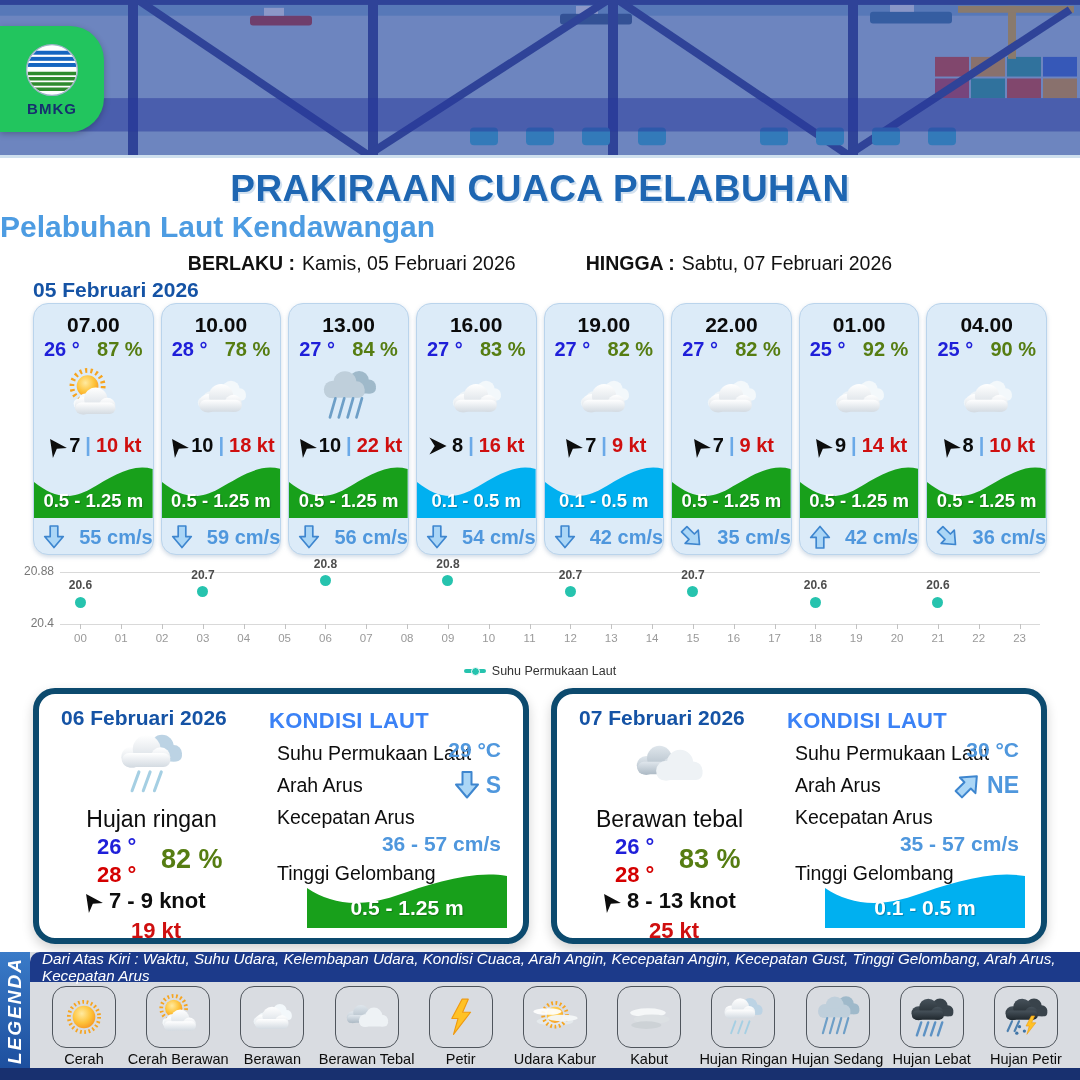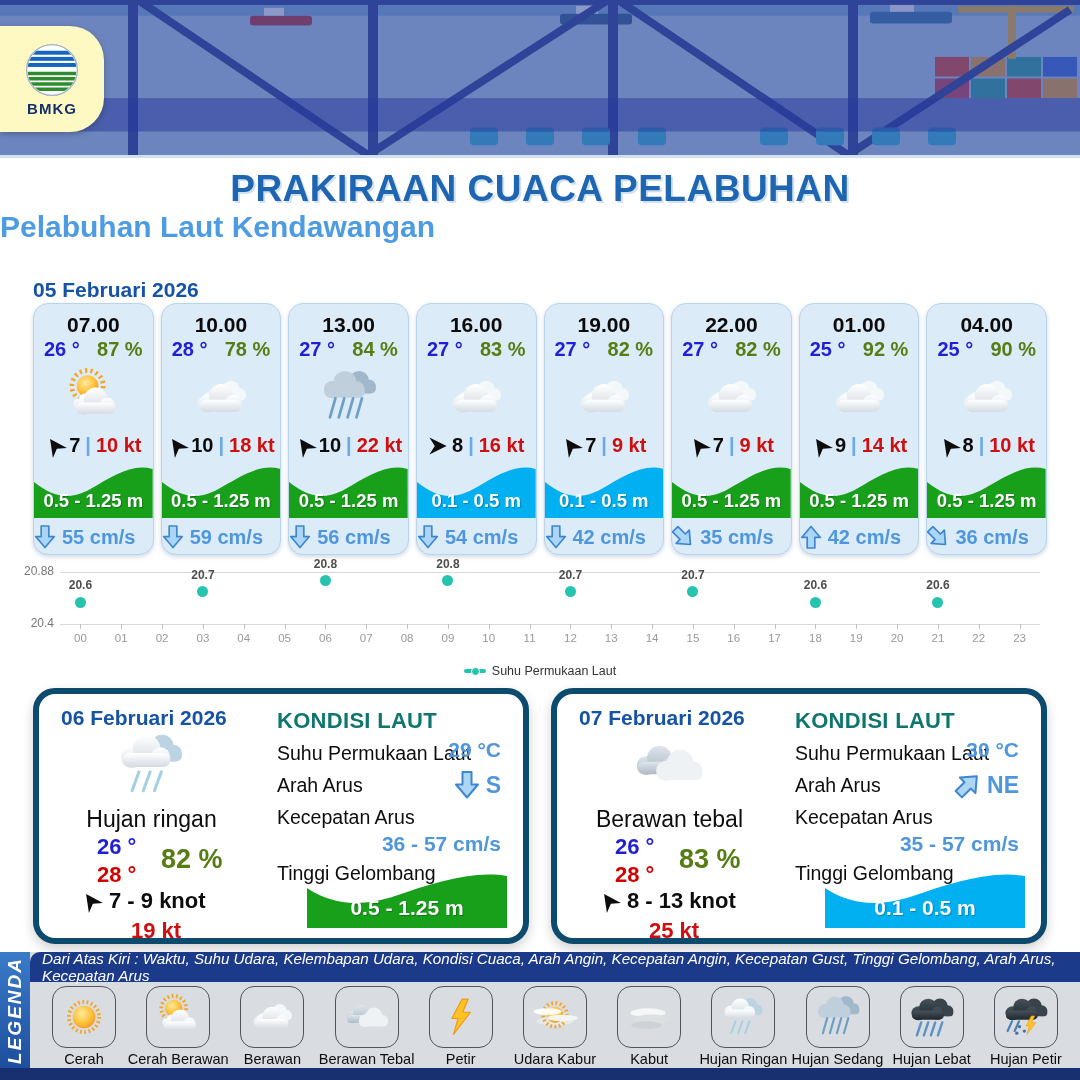--- a/index.html
+++ b/index.html
@@ -2,21 +2,21 @@
 <html><head>
 <meta charset="utf-8">
 <style>
   html,body{margin:0;padding:0;background:#ffffff;}
   *{box-sizing:border-box;}
   .canvas{position:relative;width:1080px;height:1080px;margin:0 auto;background:#fff;overflow:hidden;
           font-family:"Liberation Sans",sans-serif;color:#111;}
   
   .header{position:absolute;left:0;top:0;width:1080px;height:158px;overflow:hidden;border-bottom:3px solid #cfe0ee;}
   .hdr-bg{position:absolute;left:0;top:0;width:100%;height:100%;}
-  .logo-wrap{position:absolute;left:0;top:26px;width:104px;height:106px;background:#fef9c3;
+  .logo-wrap{position:absolute;left:0;top:26px;width:104px;height:106px;background:#22c55e;
              border-radius:0 34px 34px 0;display:flex;flex-direction:column;align-items:center;justify-content:center;
              box-shadow:0 2px 6px rgba(0,0,0,.25);}
   .logo-wrap svg{width:56px;height:56px;}
   .logo-text{font-size:15px;font-weight:800;color:#16306e;letter-spacing:1px;margin-top:2px;}
   .hdr-text{position:absolute;left:114px;top:22px;width:950px;color:#fff;}
   .hdr-agency{font-size:19px;font-weight:700;letter-spacing:.3px;text-shadow:1px 1px 2px rgba(0,0,0,.4);}
   .hdr-station{font-size:32px;font-weight:700;margin-top:2px;text-shadow:1px 1px 2px rgba(0,0,0,.4);}
   .hdr-address{font-size:16px;margin-top:9px;text-shadow:1px 1px 2px rgba(0,0,0,.45);}
   
   .main-title{position:absolute;left:0;top:168px;width:100%;text-align:center;font-size:37px;font-weight:800;
@@ -40,21 +40,21 @@
   .wind-arrow{display:inline-block;width:20px;height:20px;}
   .wind-arrow svg{width:100%;height:100%;display:block;}
   .wind-arrow.sm{width:20px;height:20px;}
   .c-ws{color:#0b0b0b;}
   .c-sep{color:#6aa9e8;font-weight:700;margin:0 1px;}
   .c-gust{color:#cf0f0f;}
   .c-wave{position:absolute;left:0;bottom:36px;width:100%;height:62px;}
   .c-wave svg{position:absolute;left:0;top:0;width:100%;height:100%;}
   .c-wave-t{position:absolute;left:0;bottom:6px;width:100%;text-align:center;font-size:18.5px;font-weight:700;color:#fff;
             text-shadow:1px 1px 1px rgba(0,0,0,.25);}
-  .c-cur{position:absolute;left:0;bottom:4px;width:100%;display:flex;align-items:center;justify-content:flex-start;gap:6px;}
+  .c-cur{position:absolute;left:0;bottom:4px;width:100%;display:flex;align-items:center;justify-content:flex-end;gap:14px;}
   .cur-arrow{display:inline-block;width:22px;height:26px;}
   .cur-arrow svg{width:100%;height:100%;display:block;}
   .c-cur-t{font-size:20px;font-weight:700;color:#4f97dd;}
   
   .chart{position:absolute;left:0;top:558px;width:1080px;height:100px;}
   .grid-line{position:absolute;left:60px;width:980px;height:1px;background:#d9d9d9;}
   .y-tick{position:absolute;left:6px;width:48px;text-align:right;font-size:12px;color:#777;}
   .tick-mark{position:absolute;width:1px;height:5px;background:#c2c2c2;}
   .x-tick{position:absolute;width:40px;text-align:center;font-size:11.5px;color:#999;}
   .dot{position:absolute;width:11px;height:11px;border-radius:50%;}
@@ -68,21 +68,21 @@
   .panel{position:relative;width:496px;height:256px;background:#fff;border:6px solid #0c4a6e;border-radius:22px;
          box-shadow:0 5px 12px rgba(0,0,0,.18);}
   .p-date{position:absolute;left:22px;top:12px;font-size:21px;font-weight:700;color:#1553a5;}
   .p-icon{position:absolute;left:58px;top:28px;width:108px;height:86px;}
   .p-cond{position:absolute;left:0;top:112px;width:225px;text-align:center;font-size:23px;color:#0d0d0d;}
   .p-tmin{position:absolute;left:58px;top:140px;font-size:22px;font-weight:700;color:#1f1fd9;}
   .p-tmax{position:absolute;left:58px;top:168px;font-size:22px;font-weight:700;color:#d40000;}
   .p-hum{position:absolute;left:122px;top:150px;font-size:27px;font-weight:700;color:#567d12;}
   .p-wind{position:absolute;left:42px;top:194px;display:flex;align-items:center;gap:8px;font-size:22px;font-weight:700;color:#0d0d0d;}
   .p-gust{position:absolute;left:92px;top:224px;font-size:22px;font-weight:700;color:#cf0f0f;}
-  .p-h{position:absolute;left:238px;top:14px;font-size:22px;font-weight:800;color:#0f766e;letter-spacing:.3px;}
+  .p-h{position:absolute;left:230px;top:14px;font-size:22px;font-weight:800;color:#3b82f6;letter-spacing:.3px;}
   .p-lab{position:absolute;left:238px;font-size:19.5px;color:#0d0d0d;}
   .p-val{position:absolute;right:22px;text-align:right;font-size:21px;font-weight:700;color:#4f97dd;}
   .p-dirwrap{position:absolute;right:22px;display:flex;align-items:center;gap:6px;font-size:23px;font-weight:800;color:#4f97dd;}
   .p-dirwrap .cur-arrow{width:26px;height:30px;}
   .p-waveb{position:absolute;right:16px;bottom:10px;width:200px;height:64px;}
   .p-waveb svg{position:absolute;left:0;top:0;width:100%;height:100%;}
   .p-wave-t{position:absolute;left:0;bottom:8px;width:100%;text-align:center;font-size:21px;font-weight:700;color:#fff;
             text-shadow:1px 1px 1px rgba(0,0,0,.25);}
   
   .legend-sec{position:absolute;left:0;top:952px;width:1080px;height:116px;background:#d9dce1;}
@@ -173,20 +173,24 @@
           <rect x="4" y="46" width="56" height="4" fill="#2e8b2e"></rect>
           <rect x="4" y="52" width="56" height="4" fill="#2e8b2e"></rect>
         </g>
       </svg>
       <div class="logo-text">BMKG</div>
     </div>
   </div>
 
   <div class="main-title">PRAKIRAAN CUACA PELABUHAN</div>
   <div class="subtitle">Pelabuhan Laut Kendawangan</div>
+  <div class="validity">
+    <span><b>BERLAKU :</b><span class="vval">Kamis, 05 Februari 2026</span></span>
+    <span><b>HINGGA :</b><span class="vval">Sabtu, 07 Februari 2026</span></span>
+  </div>
   <div class="day1-date">05 Februari 2026</div>
 
   <div class="cards-row" id="cards-row">
       <div class="card">
     <div class="c-time">07.00</div>
     <div class="c-temps">
       <span class="c-temp">26 °</span>
       <span class="c-hum">87 %</span>
     </div>
     <div class="c-icon wicon">

